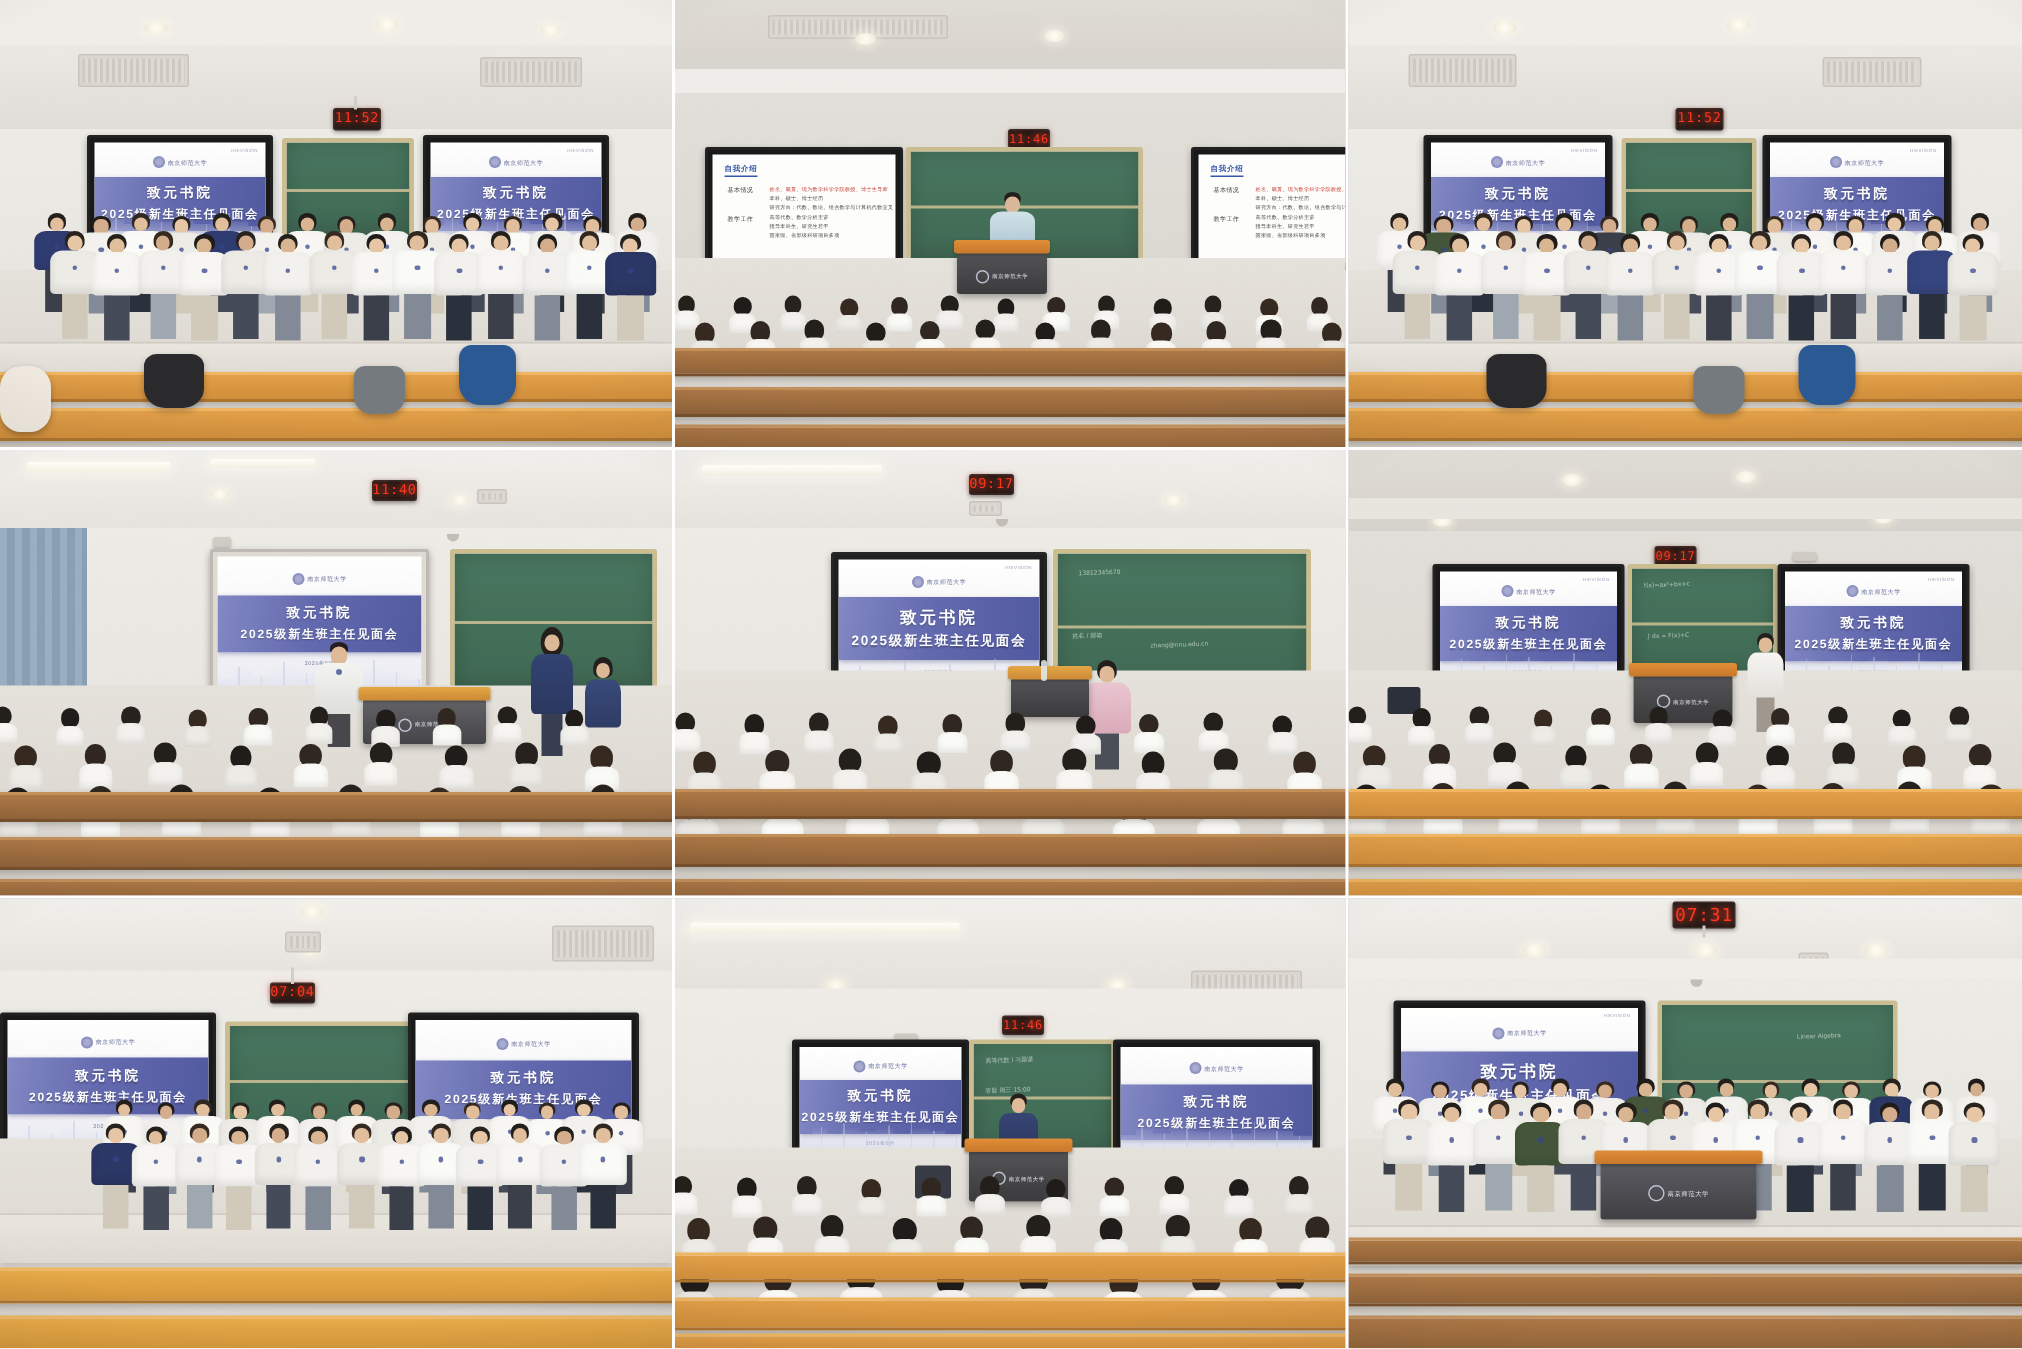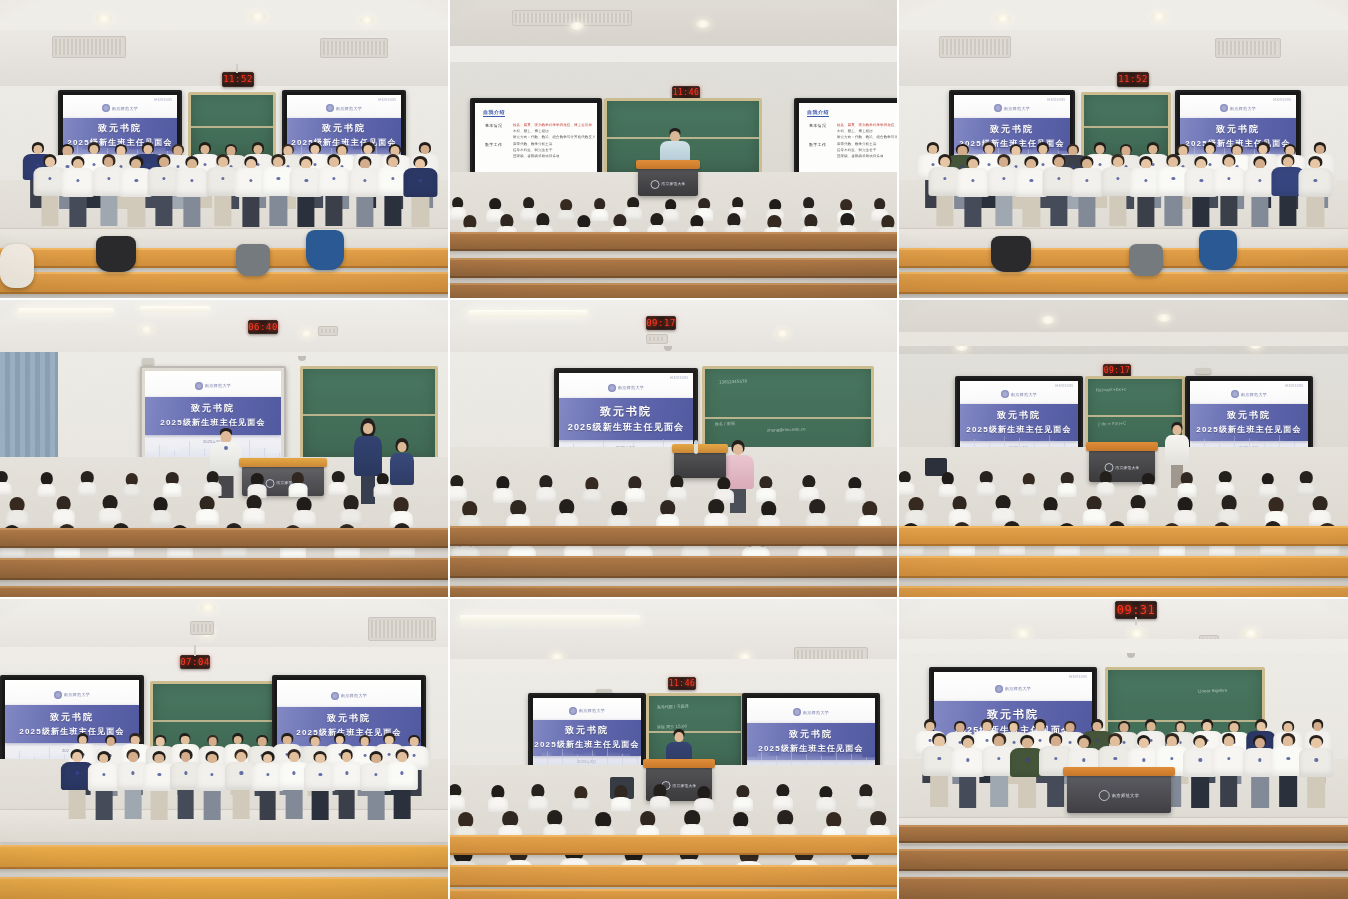--- a/index.html
+++ b/index.html
@@ -1022,21 +1022,21 @@
     <div class="scene blurlayer">
       <div class="ceiling" style="height:30%;"></div>
       <div class="striplight" style="left:18px;top:8px;width:96px;height:7px;"></div>
       <div class="striplight" style="left:140px;top:6px;width:70px;height:6px;"></div>
       <div class="downlight" style="left:140px;top:26px;width:13px;height:7px;"></div>
       <div class="downlight" style="left:300px;top:30px;width:13px;height:7px;"></div>
       <div class="ac-vent" style="left:318px;top:26px;width:18px;height:8px;"></div>
       <div class="wall" style="top:52px;bottom:0;"></div>
 
       <div class="clock" style="left:248px;top:20px;width:28px;height:12px;">
-        <span style="font-size:9px;">06:40</span>
+        <span style="font-size:9px;">11:40</span>
       </div>
 
       <div style="position:absolute;left:0;top:52px;width:58px;height:150px;
            background:repeating-linear-gradient(90deg,#8fa6bd 0 5px,#7d95ae 5px 10px);opacity:.95;"></div>
 
       <div class="projector" style="left:142px;top:58px;width:12px;height:7px;"></div>
       <div class="camdome" style="left:298px;top:56px;"></div>
 
       <div class="screen" style="left:140px;top:66px;width:142px;height:100px;
            background:#ddd9d2;border-color:#bab6b0;">
@@ -2394,21 +2394,21 @@
     <div class="scene blurlayer">
       <div class="ceiling" style="height:28%;"></div>
       <div class="downlight" style="left:116px;top:30px;width:16px;height:9px;"></div>
       <div class="downlight" style="left:230px;top:30px;width:16px;height:9px;"></div>
       <div class="downlight" style="left:344px;top:30px;width:16px;height:9px;"></div>
       <div class="ac-vent" style="left:300px;top:36px;width:18px;height:8px;"></div>
       <div class="soffit" style="top:40px;height:14px;background:#efece8;"></div>
       <div class="wall" style="top:54px;bottom:0;"></div>
 
       <div class="clock" style="left:216px;top:2px;width:40px;height:16px;">
-        <span style="font-size:12px;">09:31</span>
+        <span style="font-size:12px;">07:31</span>
       </div>
       <div class="clock-bracket" style="left:236px;top:18px;height:8px;"></div>
       <div class="camdome" style="left:228px;top:54px;"></div>
 
       <div class="screen" style="left:30px;top:68px;width:164px;height:106px;">
         <div class="slide">
           <div class="brand">HIKVISION</div>
           <div class="uni">
             <div class="seal"></div>
             <div class="uname">南京师范大学</div>

